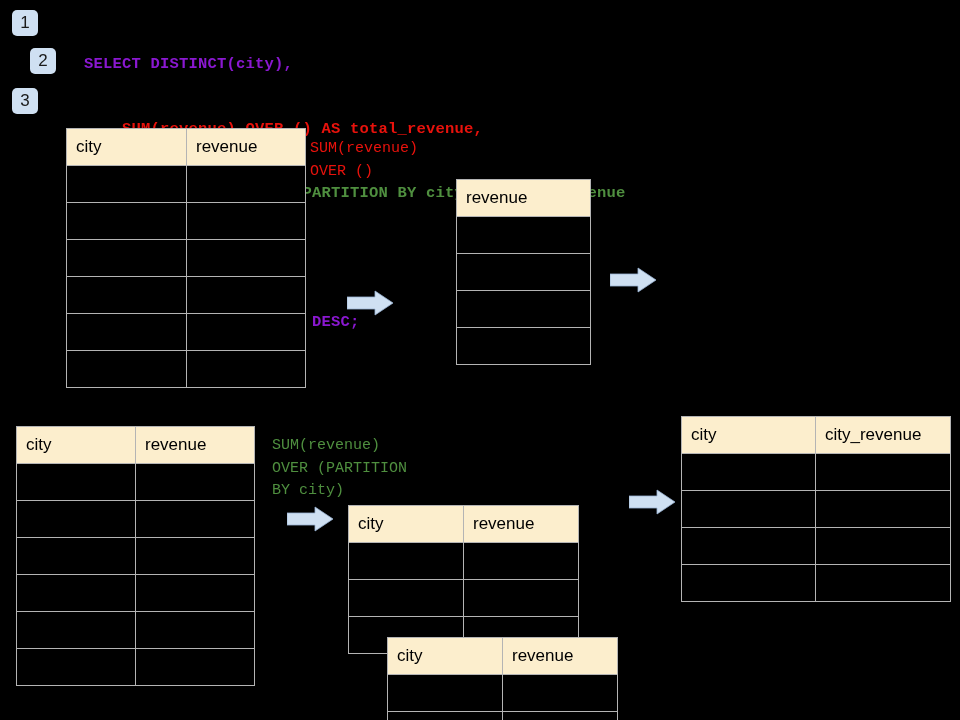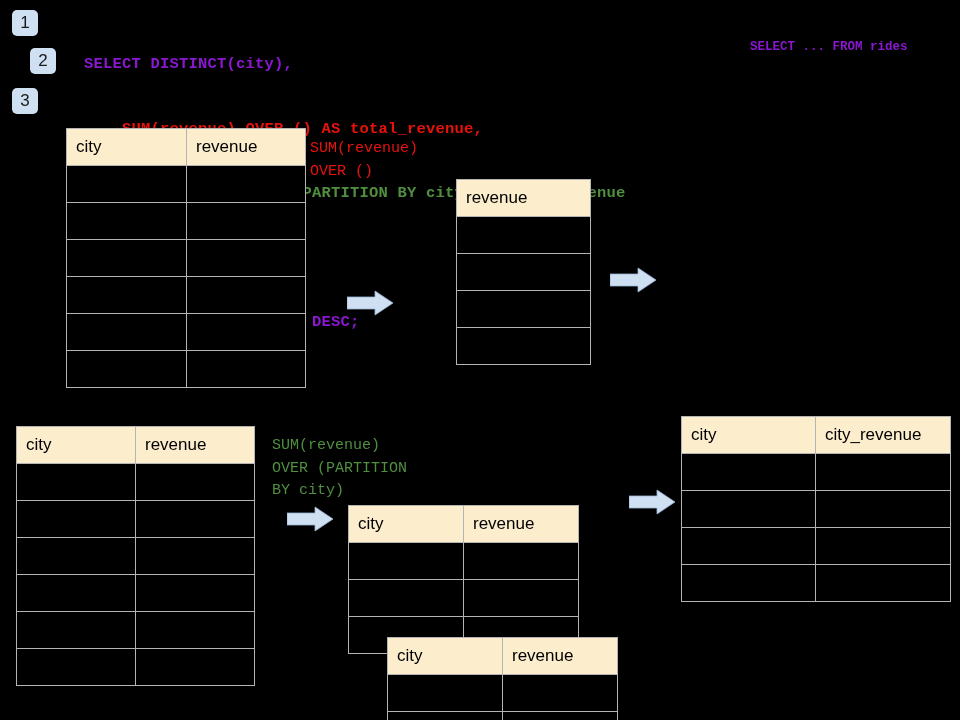--- a/index.html
+++ b/index.html
@@ -111,21 +111,20 @@
   <div class="step-badge" style="left:12px; top:88px;">3</div>
 
   <div class="sql-block" style="left:84px; top:11px;">
     <div class="sql-line c-purple">SELECT DISTINCT(city),</div>
     <div class="sql-line c-red">    SUM(revenue) OVER () AS total_revenue,</div>
     <div class="sql-line c-green">    SUM(revenue) OVER (PARTITION BY city) as city_revenue</div>
     <div class="sql-line c-purple">  FROM rides</div>
     <div class="sql-line c-purple">  ORDER by city_revenue DESC;</div>
   </div>
 
-  <div class="side-note" style="left:750px; top:38px;">SELECT ... FROM rides</div>
 
   <div class="annot red" style="left:310px; top:138px;">SUM(revenue)
 OVER ()</div>
 
   <div class="annot green" style="left:272px; top:435px;">SUM(revenue)
 OVER (PARTITION
 BY city)</div>
 
   <table class="tbl" style="left:66px; top:128px; width:239px;">
     <colgroup>

